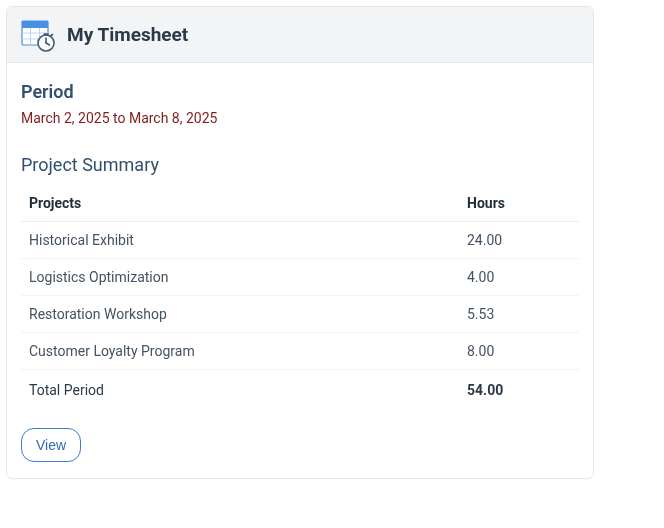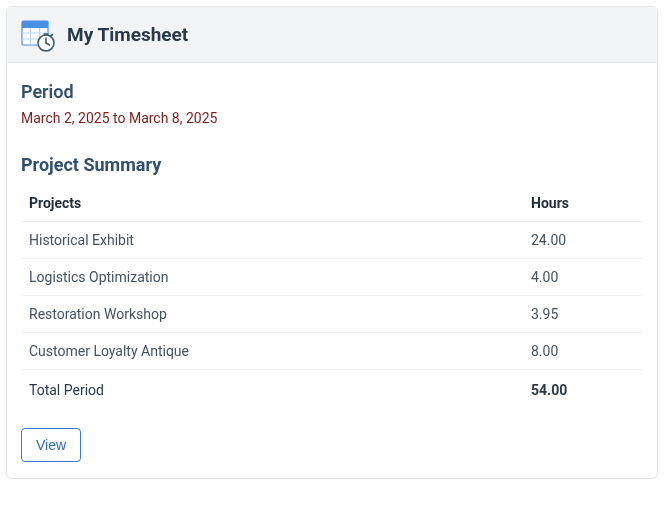--- a/index.html
+++ b/index.html
@@ -5,21 +5,21 @@
   * { box-sizing: border-box; margin: 0; padding: 0; }
   body {
     font-family: -apple-system, BlinkMacSystemFont, "Segoe UI", Roboto, "Helvetica Neue", Arial, sans-serif;
     background: #fff;
     width: 664px;
     height: 528px;
     overflow: hidden;
   }
   .card {
     margin: 6px;
-    width: 652px;
+    width: 588px;
     border: 1px solid #e3e6e8;
     border-radius: 6px;
     box-shadow: 0 1px 2px rgba(0,0,0,0.02);
     background: #fff;
   }
   .card-header {
     background: #f3f4f5;
     border-bottom: 1px solid #e3e6e8;
     border-radius: 6px 6px 0 0;
     padding: 10px 14px;
@@ -41,21 +41,21 @@
     color: #31506e;
     margin-bottom: 8px;
   }
   .period-range {
     font-size: 14px;
     color: #7f1d1d;
     margin-bottom: 28px;
   }
   .summary-title {
     font-size: 18px;
-    font-weight: 700;
+    font-weight: 400;
     color: #31506e;
     margin-bottom: 10px;
   }
   table {
     width: 100%;
     border-collapse: collapse;
     font-size: 14px;
     color: #2a3a4a;
   }
   thead th {
@@ -79,21 +79,21 @@
     color: #2a3a4a;
   }
   tfoot td.hours-total { font-weight: 700; }
   .actions { margin-top: 20px; }
   .btn {
     display: inline-block;
     border: 1px solid #3a7bd5;
     color: #2f6bc0;
     background: #fff;
     padding: 8px 14px;
-    border-radius: 4px;
+    border-radius: 13px;
     font-size: 14px;
     font-weight: 500;
     cursor: pointer;
   }
 </style>
 </head>
 <body>
 
 <div class="card">
   <div class="card-header">
@@ -132,24 +132,24 @@
           <tr>
             <td>Historical Exhibit</td>
             <td class="hours">24.00</td>
           </tr>
           <tr>
             <td>Logistics Optimization</td>
             <td class="hours">4.00</td>
           </tr>
           <tr>
             <td>Restoration Workshop</td>
-            <td class="hours">3.95</td>
+            <td class="hours">5.53</td>
           </tr>
           <tr>
-            <td>Customer Loyalty Antique</td>
+            <td>Customer Loyalty Program</td>
             <td class="hours">8.00</td>
           </tr>
         </tbody>
       <tfoot>
         <tr>
           <td>Total Period</td>
           <td class="hours-total">54.00</td>
         </tr>
       </tfoot>
     </table>

